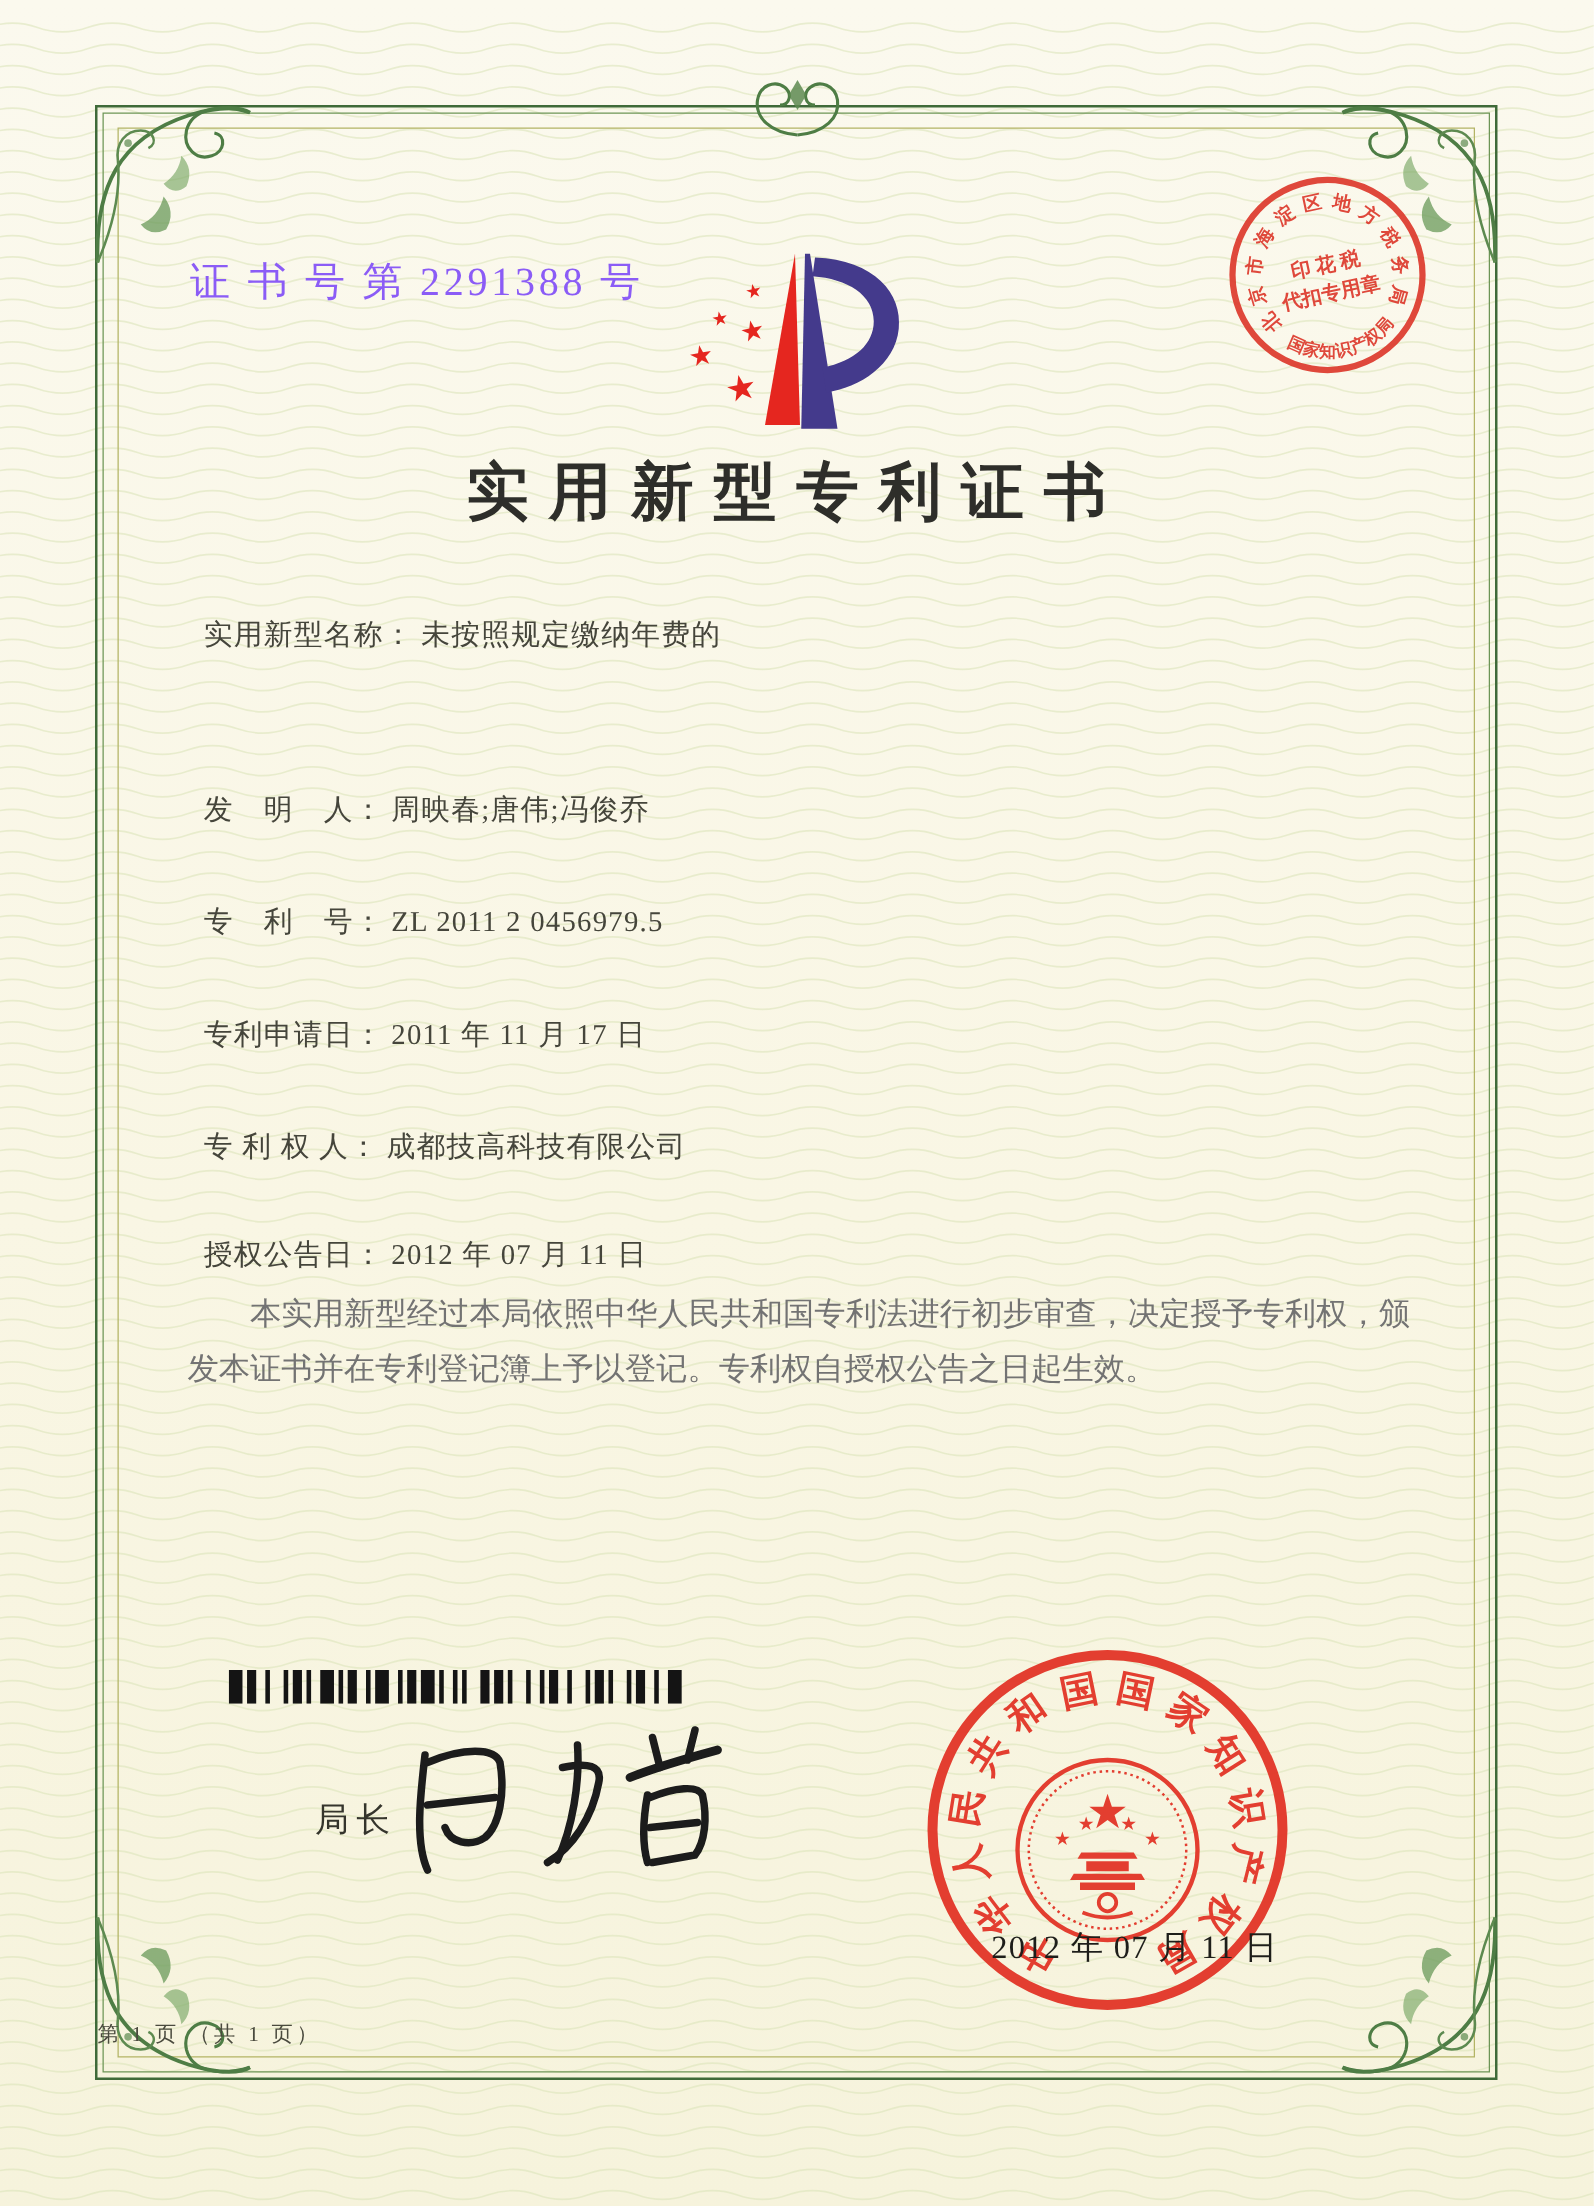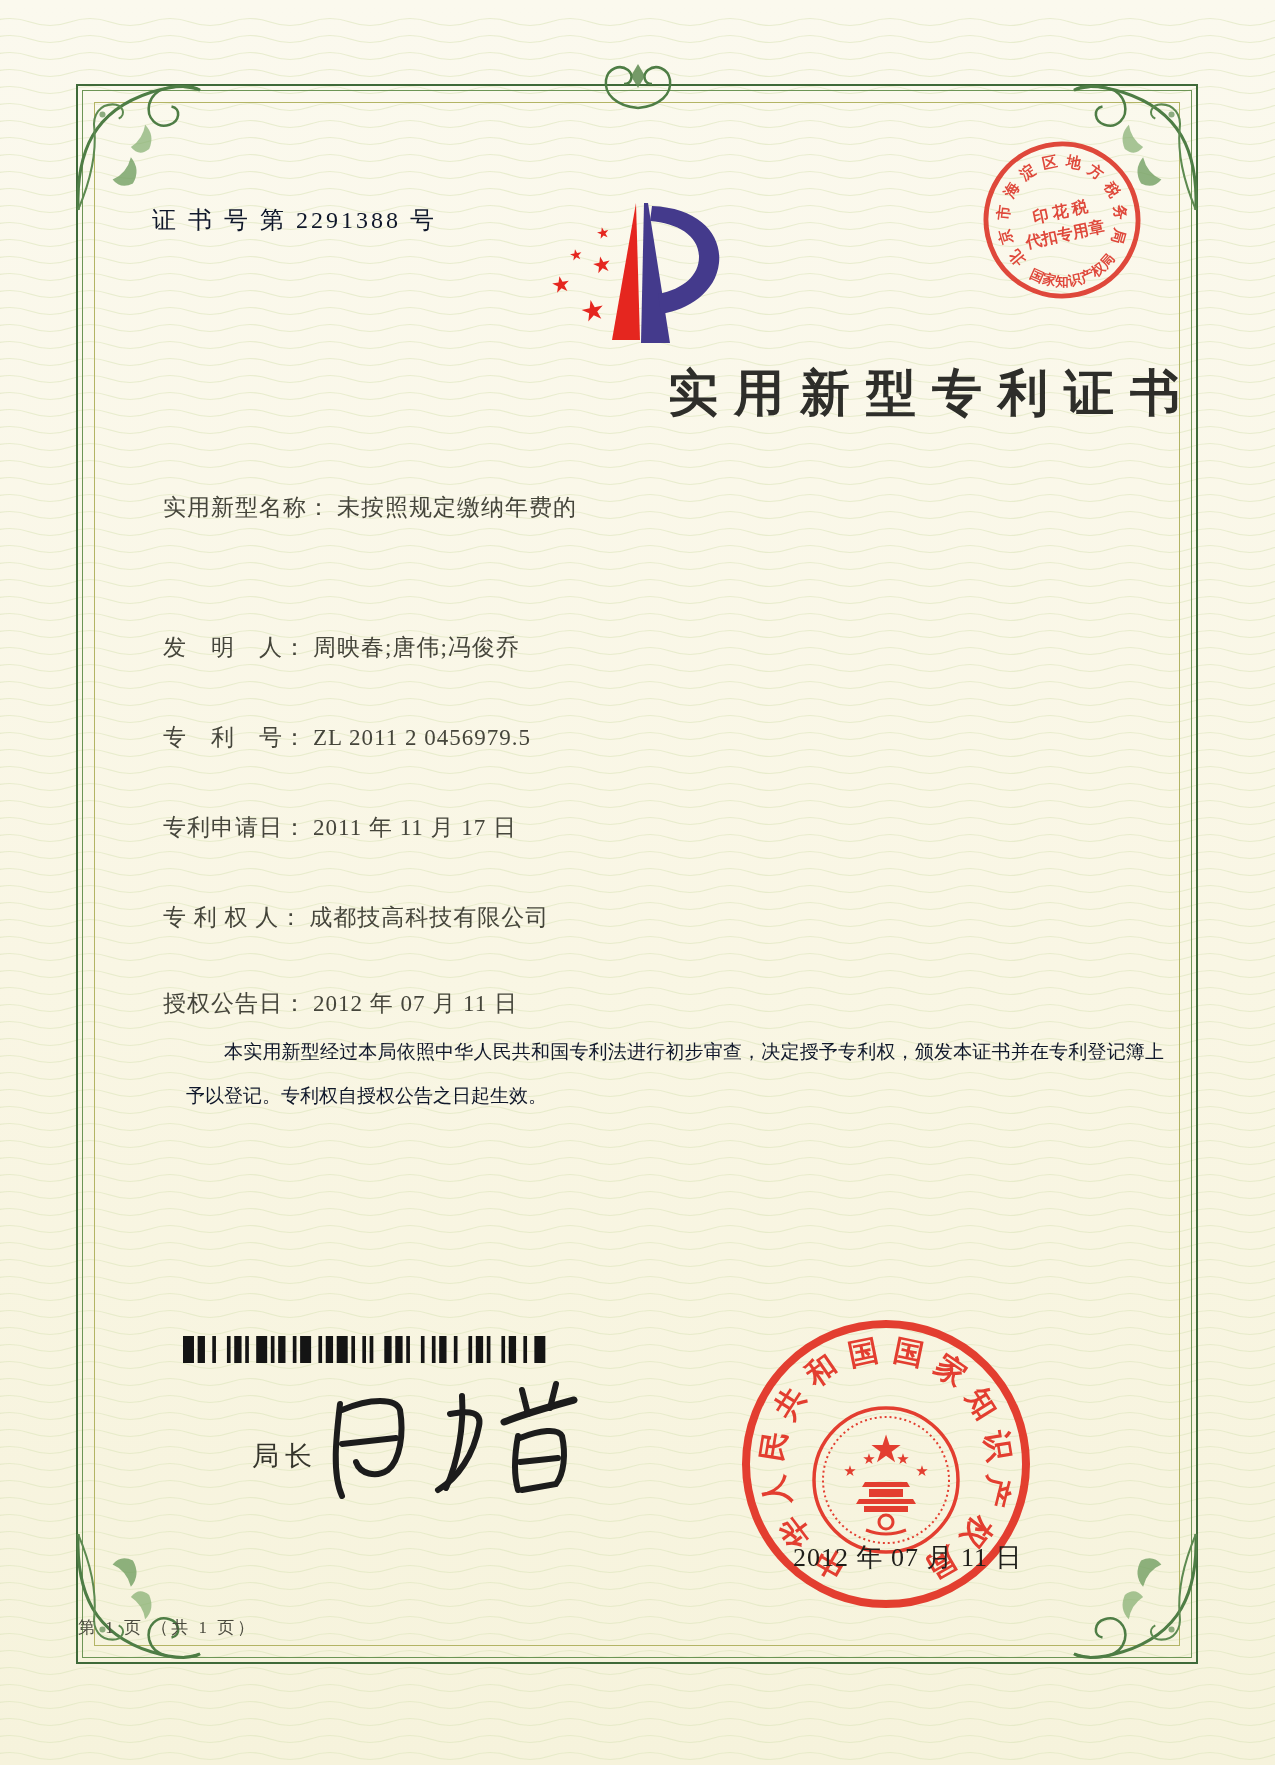--- a/index.html
+++ b/index.html
@@ -15,31 +15,31 @@
   .frame-outer{left:76px;top:84px;width:1122px;height:1580px;border:2px solid #3f6a39;box-sizing:border-box;}
   .frame-mid{left:82px;top:90px;width:1110px;height:1568px;border:1px solid #6d9556;box-sizing:border-box;}
   .frame-inner{left:94px;top:102px;width:1086px;height:1544px;border:1px solid #b3b465;box-sizing:border-box;}
   .corner{width:132px;height:132px;}
   .corner.tl{left:72px;top:80px;}
   .corner.tr{left:1070px;top:80px;transform:scaleX(-1);}
   .corner.bl{left:72px;top:1532px;transform:scaleY(-1);}
   .corner.br{left:1070px;top:1532px;transform:scale(-1,-1);}
   .top-ornament{left:548px;top:58px;width:180px;height:60px;}
   
-  .cert-no{left:152px;top:204px;font-size:24px;letter-spacing:3px;color:#0f172a;}
+  .cert-no{left:152px;top:204px;font-size:32px;letter-spacing:3px;color:#8b5cf6;}
   .logo{left:548px;top:190px;width:185px;height:160px;}
   .tax-stamp{left:976px;top:134px;width:172px;height:172px;transform:rotate(-12deg);opacity:.93;}
-  .title{left:78px;top:360px;width:1118px;text-align:right;font-size:50px;font-weight:bold;
+  .title{left:78px;top:360px;width:1118px;text-align:center;font-size:50px;font-weight:bold;
          letter-spacing:16px;color:#2e2e2a;}
   
   .field{left:163px;font-size:23px;letter-spacing:1px;color:#45453b;white-space:nowrap;}
   .f0{top:492px;} .f1{top:632px;text-align:right;} .f2{top:722px;} .f3{top:812px;} .f4{top:902px;} .f5{top:988px;}
   .field .val{margin-left:6px;}
   
-  .paras{left:150px;top:1030px;width:978px;font-size:19px;line-height:44px;text-align:justify;color:#0f172a;margin-left:36px;}
+  .paras{left:150px;top:1030px;width:978px;font-size:25px;line-height:44px;text-align:justify;color:#737373;}
   .paras p{margin:0;text-indent:2em;}
   
   .barcode{left:183px;top:1336px;width:366px;height:27px;}
   
   .sig-title{left:252px;top:1438px;font-size:27px;letter-spacing:6px;color:#35352c;
              font-family:"Liberation Sans","DejaVu Sans",sans-serif;text-align:center;}
   .sig{left:312px;top:1378px;width:270px;height:140px;}
   
   .seal{left:736px;top:1314px;width:300px;height:300px;opacity:.95;}
   .seal-date{left:793px;top:1540px;font-size:26px;letter-spacing:1px;color:#1e1e1a;z-index:3;}

